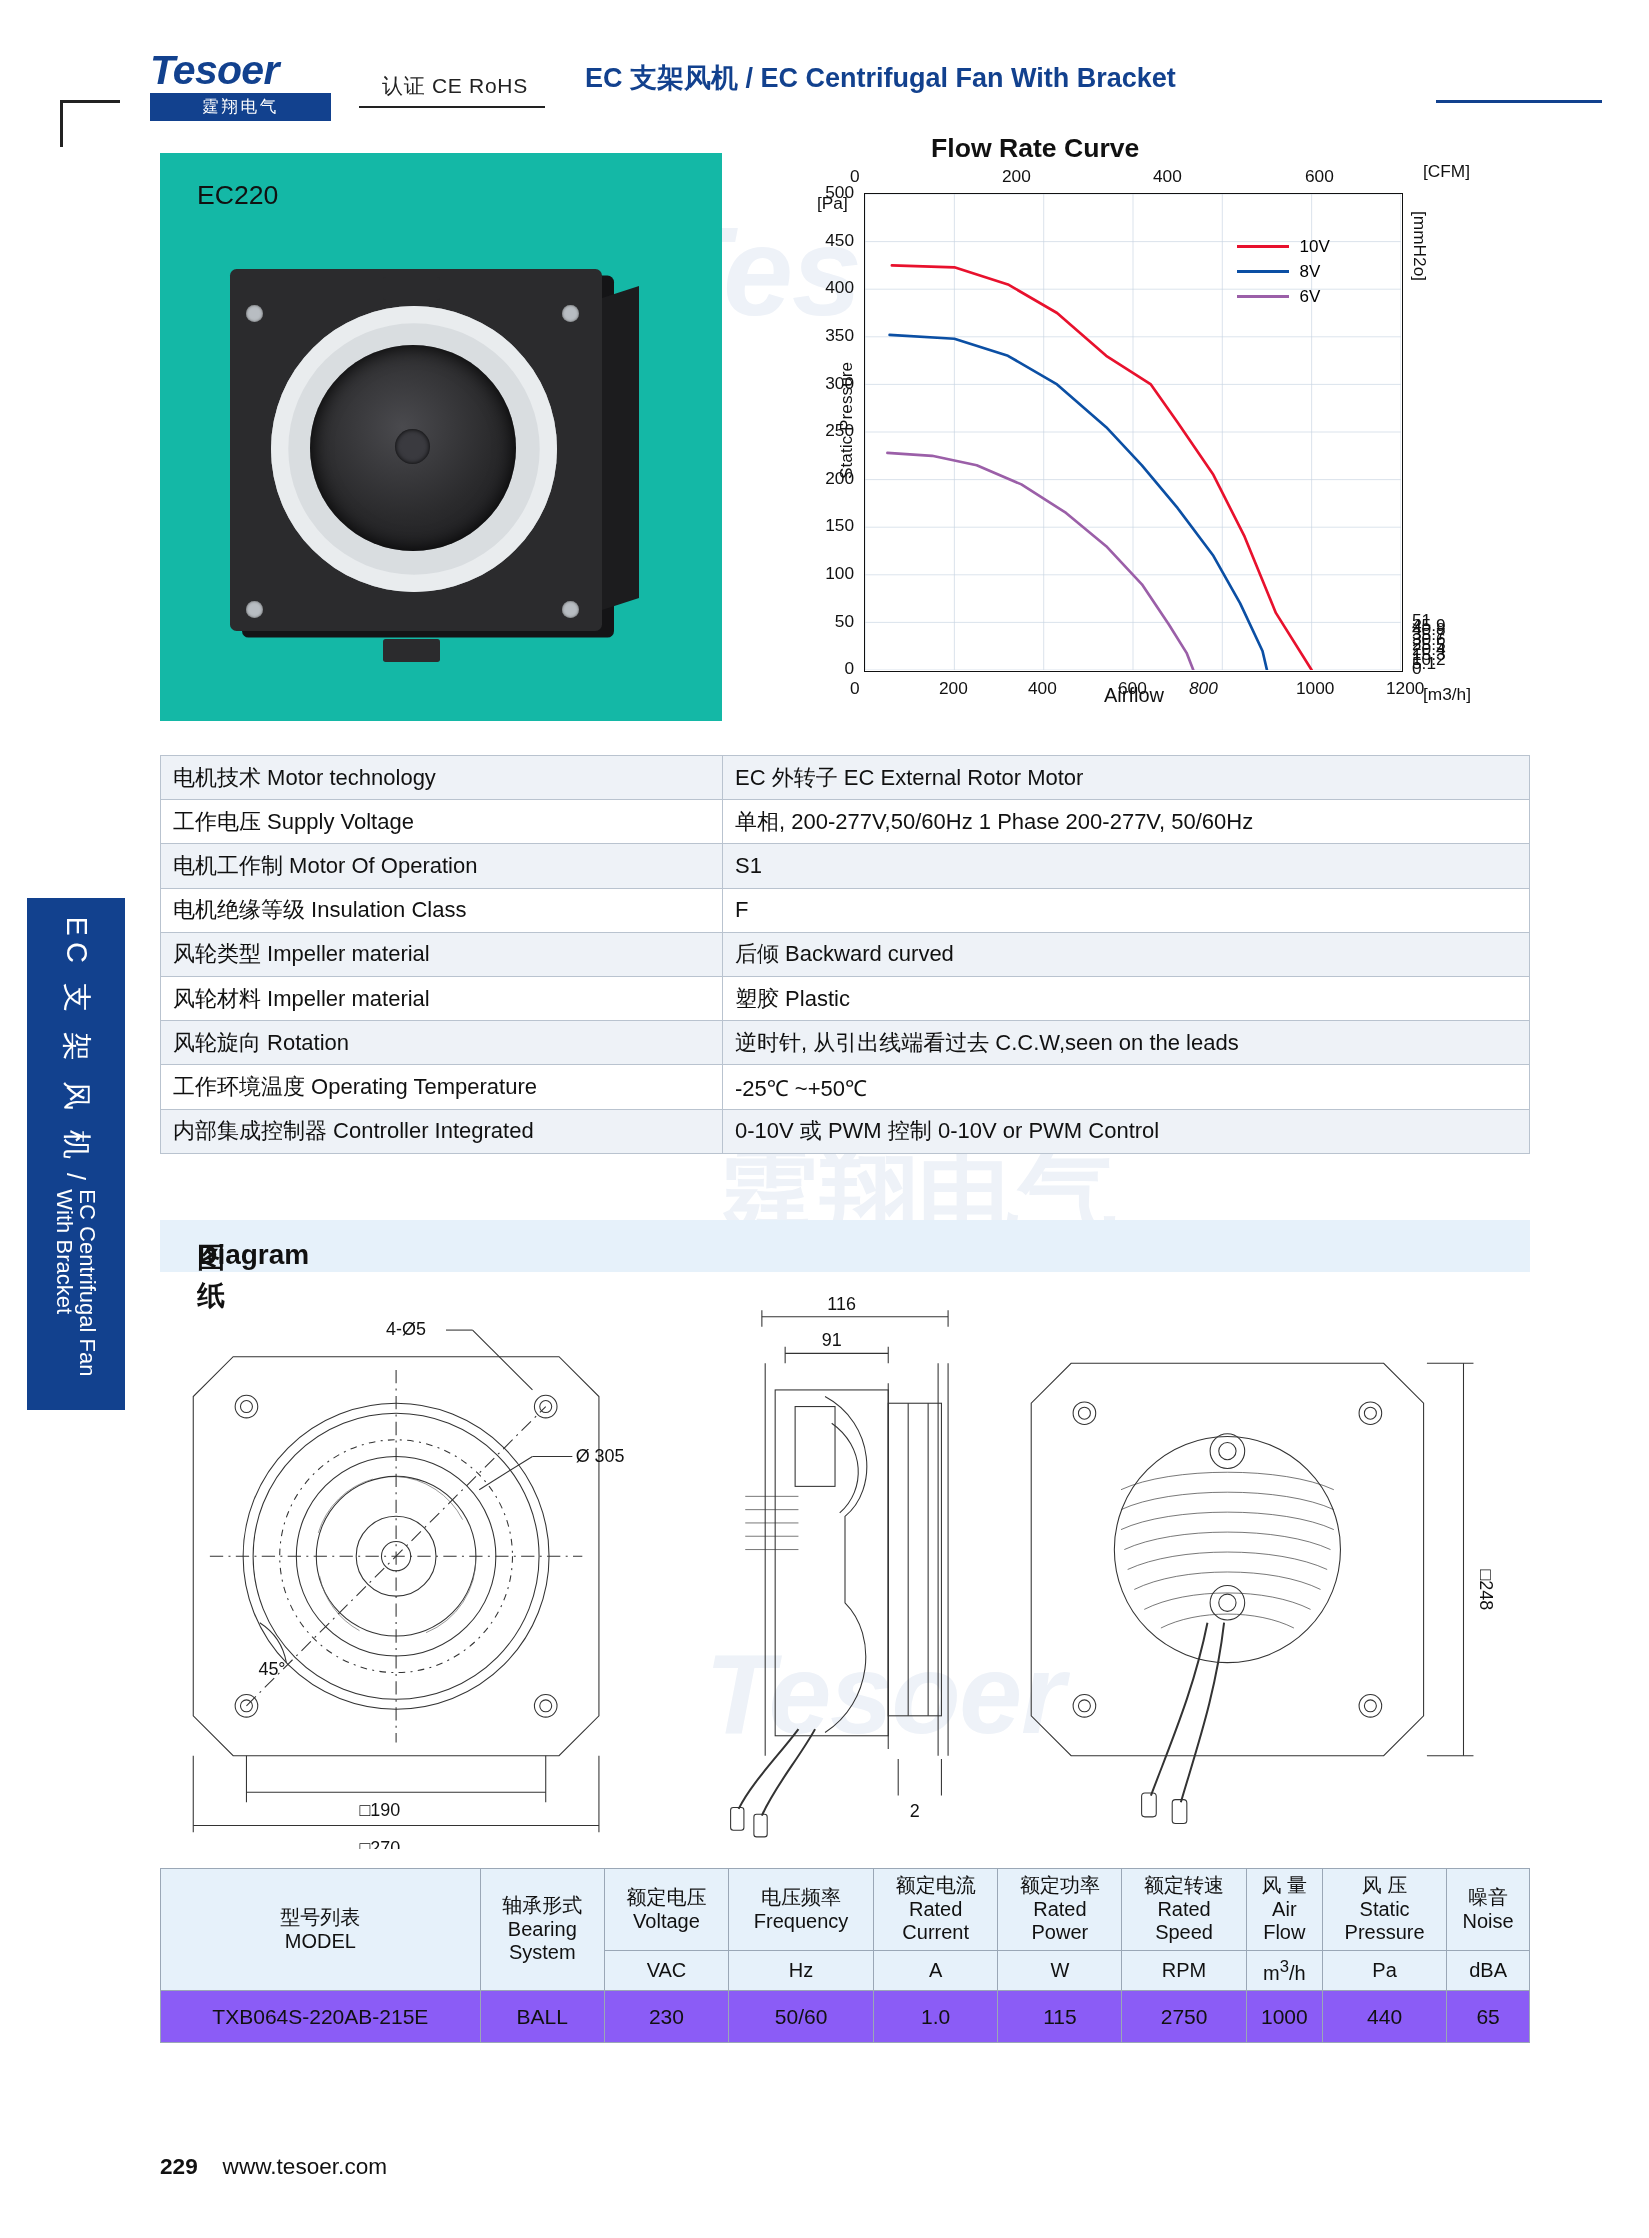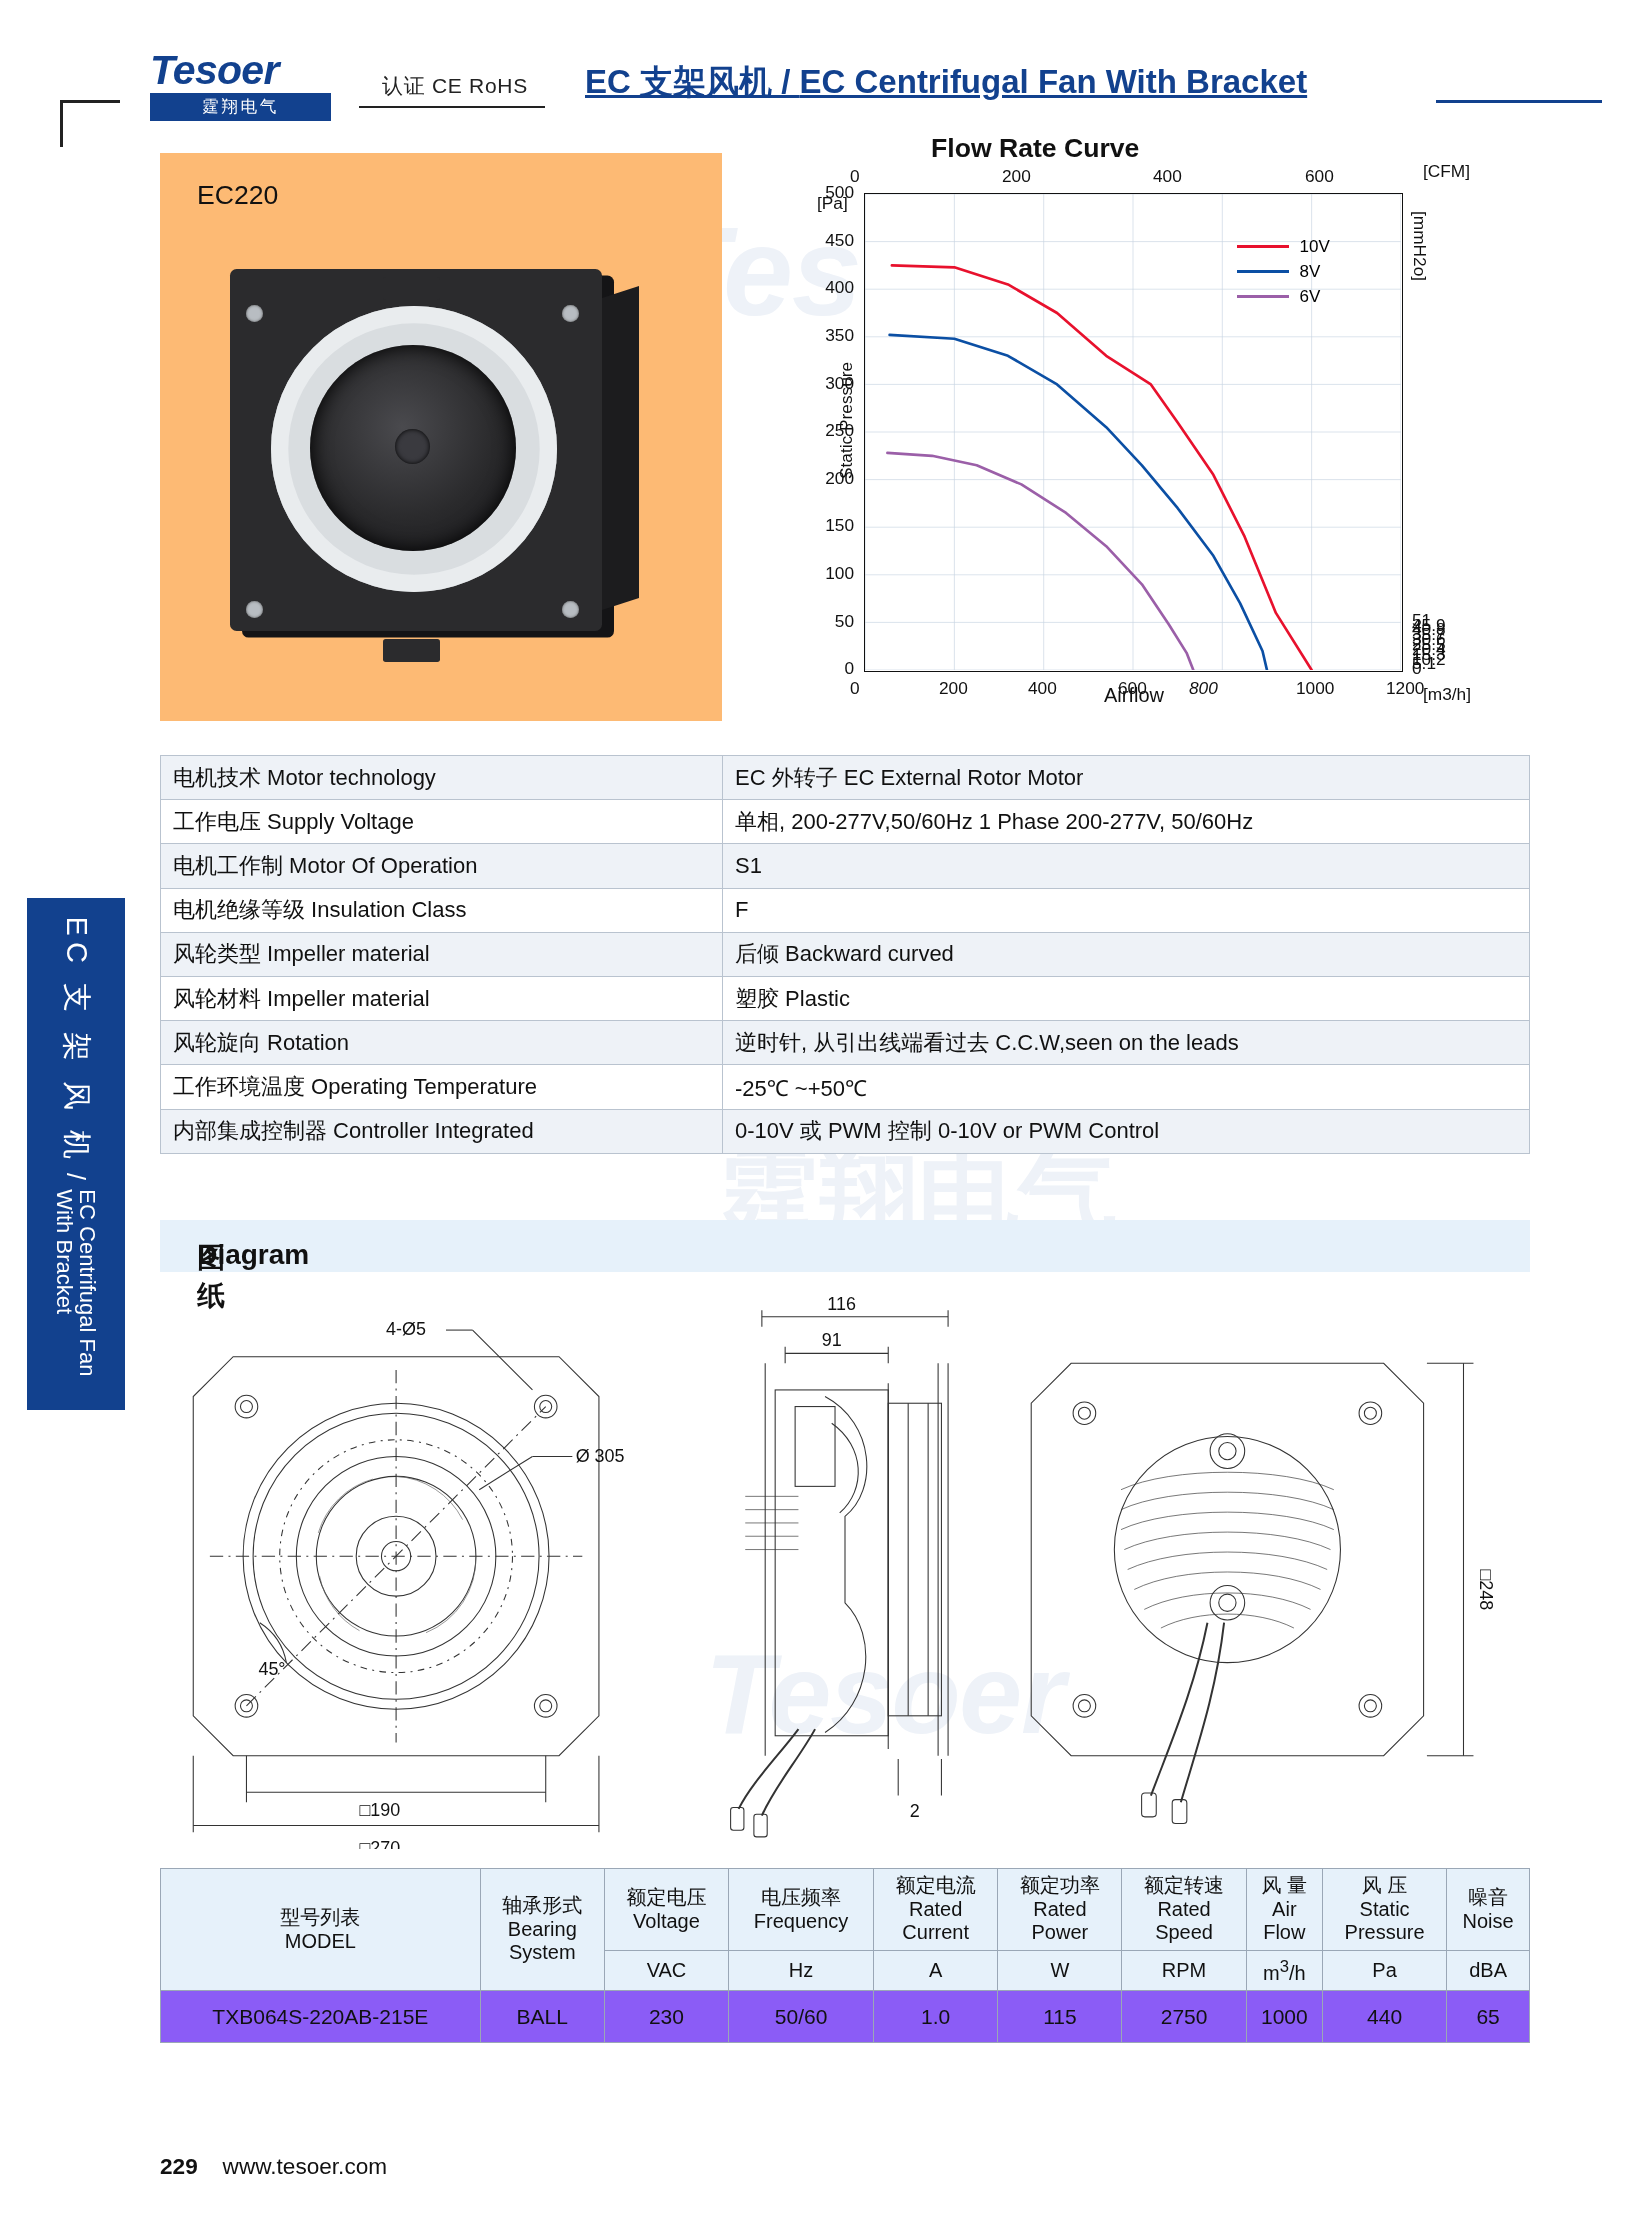--- a/index.html
+++ b/index.html
@@ -32,21 +32,21 @@
   .logo-main {
     font-size:41px; font-weight:bold; font-style:italic; color:#12418e;
     letter-spacing:-0.7px; line-height:1;
   }
   .logo-bar { margin-top:2px; background:#12418e; color:#fff; font-size:16.6px;
     letter-spacing:2.7px; text-align:center; padding:2.7px 0 3.3px 0; width:181px;}
   .cert { position:absolute; left:382px; top:72px; font-size:21px; color:#222; letter-spacing:0.7px;}
   .cert-rule { position:absolute; left:359px; top:106px; width:186px; height:2px; background:#222;}
   .title-main {
     position:absolute; left:585px; top:60px;
-    font-size:33px; font-weight:bold; color:#12418e; white-space:nowrap;text-decoration:underline;
+    font-size:27px; font-weight:bold; color:#12418e; white-space:nowrap;
   }
   .title-main .sep { color:#12418e; font-weight:bold; }
   .title-rule { position:absolute; left:1436px; top:100px; width:166px; height:2.7px; background:#12418e;}
   .title-rule2 { position:absolute; left:60px; top:100px; width:60px; height:2.7px; background:#222;}
   .title-rule3 { position:absolute; left:60px; top:100px; width:2.7px; height:47px; background:#222;}
 
   
   .side-tab {
     position:absolute; left:26.6px; top:898px; width:98px; height:512px;
     background:#12418e; color:#fff; z-index:3;
@@ -57,21 +57,21 @@
     margin-left:98px;
     display:flex; align-items:center; justify-content:flex-start;
     padding-left:18.6px;
   }
   .side-cn { font-size:29px; letter-spacing:6px; white-space:nowrap; }
   .side-en { font-size:22px; line-height:1.05; margin-left:9.3px; }
 
   
   .photo-box {
     position:absolute; left:160px; top:153px; width:562px; height:568px;
-    background:#fdba74; z-index:2;
+    background:#14b8a6; z-index:2;
   }
   .photo-label { position:absolute; left:37px; top:26.6px; font-size:26.6px; color:#111; }
   .fan-body {
     position:absolute; left:70px; top:96px; width:406px; height:399px;
   }
   .fan-plate {
     position:absolute; left:0; top:20px; width:372px; height:362px;
     background:#2b2b2d; border-radius:6.6px;
     box-shadow: 12px 6.6px 0 #141416;
   }

